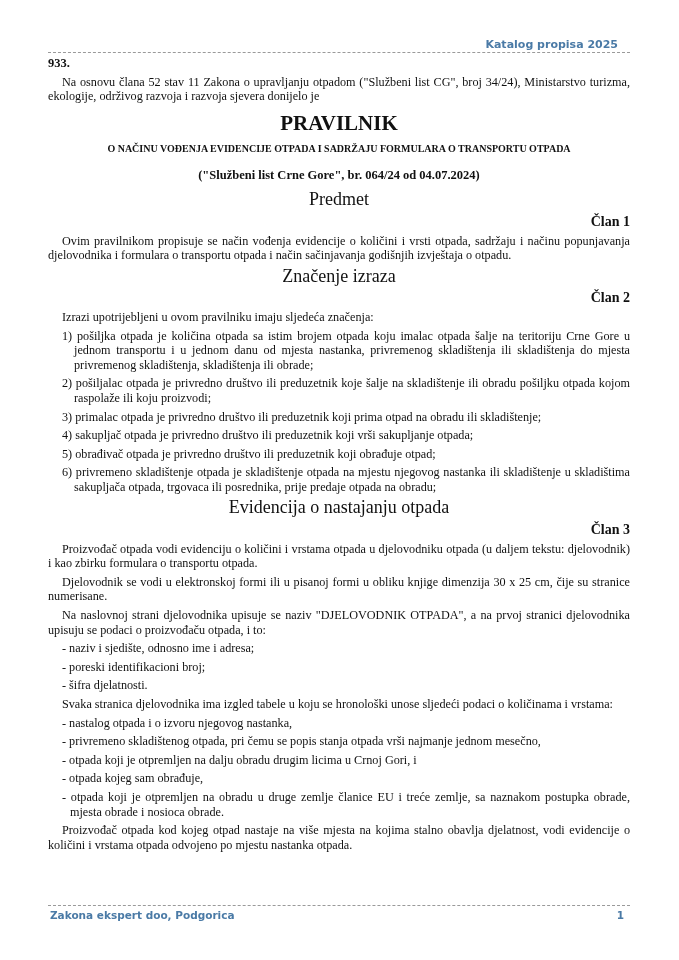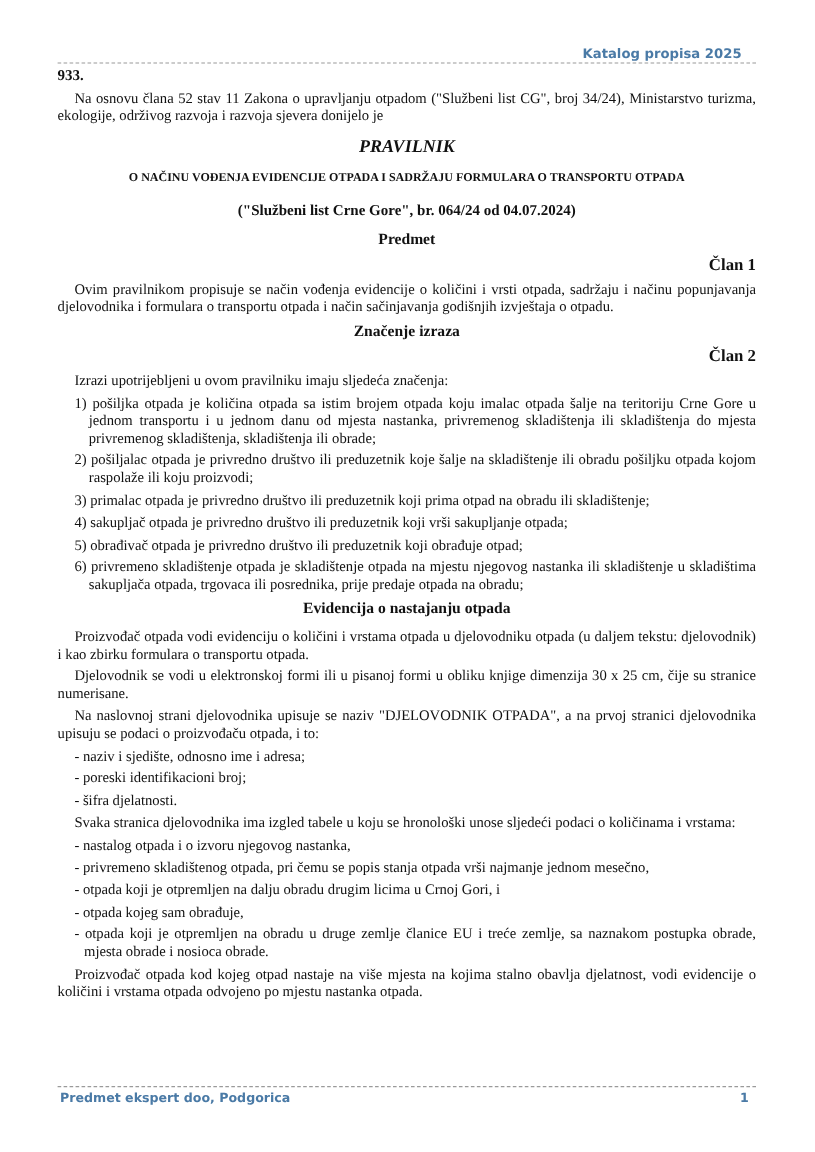--- a/index.html
+++ b/index.html
@@ -2,24 +2,24 @@
 <html><head>
 <meta charset="utf-8">
 <style>
   html, body { margin: 0; padding: 0; background: #ffffff; }
   body { width: 679px; height: 960px; position: relative; overflow: hidden; font-family: "Liberation Serif", "DejaVu Serif", serif; color: #111; }
   .header-bar { position: absolute; left: 48px; top: 36px; width: 582px; height: 16px; border-bottom: 1px dashed #9a9a9a; }
   .header-title { position: absolute; right: 12px; bottom: 1px; font-family: "DejaVu Sans", "Liberation Sans", sans-serif; font-weight: bold; font-size: 11px; color: #4a7aa6; }
   .content { position: absolute; left: 48px; top: 56px; width: 582px; font-size: 12.2px; line-height: 14.6px; }
   .num { font-weight: bold; font-size: 12.5px; margin: 0 0 4px 0; }
   p { margin: 0 0 4px 0; text-align: justify; text-indent: 14px; }
-  .title { text-align: center; font-weight: bold; font-size: 15px; line-height: 18px; margin: 10px 0 8px 0; text-indent: 0; font-style: italic; }
+  .title { text-align: center; font-weight: bold; font-size: 21px; line-height: 18px; margin: 10px 0 8px 0; text-indent: 0; }
   .subtitle { text-align: center; font-weight: bold; font-size: 10px; line-height: 18px; margin: 0 0 10px 0; text-indent: 0; }
   .gazette { text-align: center; font-weight: bold; font-size: 12.5px; margin: 0 0 10px 0; text-indent: 0; }
-  .section { text-align: center; font-weight: bold; font-size: 13px; margin: 6px 0 8px 0; text-indent: 0; }
+  .section { text-align: center; font-weight: normal; font-size: 18px; margin: 6px 0 8px 0; text-indent: 0; }
   .article { text-align: right; font-weight: bold; font-size: 14px; margin: 0 0 4px 0; text-indent: 0; }
   .plain { text-indent: 0; padding-left: 14px; }
   .numbered { text-indent: -12px; padding-left: 26px; margin-bottom: 4px; }
   .dash { text-indent: -8px; padding-left: 22px; margin-bottom: 4px; }
   .footer-bar { position: absolute; left: 48px; top: 905px; width: 582px; border-top: 1px dashed #9a9a9a; height: 20px; }
   .footer-left { position: absolute; left: 2px; top: 3px; font-family: "DejaVu Sans", "Liberation Sans", sans-serif; font-weight: bold; font-size: 10.5px; color: #4a7aa6; }
   .footer-right { position: absolute; right: 6px; top: 3px; font-family: "DejaVu Sans", "Liberation Sans", sans-serif; font-weight: bold; font-size: 10.5px; color: #4a7aa6; }
 </style>
 </head>
 <body>
@@ -43,31 +43,32 @@
   <div class="article">Član 2</div>
   <p class="plain">Izrazi upotrijebljeni u ovom pravilniku imaju sljedeća značenja:</p>
   <p class="numbered">1) pošiljka otpada je količina otpada sa istim brojem otpada koju imalac otpada šalje na teritoriju Crne Gore u jednom transportu i u jednom danu od mjesta nastanka, privremenog skladištenja ili skladištenja do mjesta privremenog skladištenja, skladištenja ili obrade;</p>
   <p class="numbered">2) pošiljalac otpada je privredno društvo ili preduzetnik koje šalje na skladištenje ili obradu pošiljku otpada kojom raspolaže ili koju proizvodi;</p>
   <p class="numbered">3) primalac otpada je privredno društvo ili preduzetnik koji prima otpad na obradu ili skladištenje;</p>
   <p class="numbered">4) sakupljač otpada je privredno društvo ili preduzetnik koji vrši sakupljanje otpada;</p>
   <p class="numbered">5) obrađivač otpada je privredno društvo ili preduzetnik koji obrađuje otpad;</p>
   <p class="numbered">6) privremeno skladištenje otpada je skladištenje otpada na mjestu njegovog nastanka ili skladištenje u skladištima sakupljača otpada, trgovaca ili posrednika, prije predaje otpada na obradu;</p>
 
   <div class="section">Evidencija o nastajanju otpada</div>
+  <div class="article">Član 3</div>
   <p>Proizvođač otpada vodi evidenciju o količini i vrstama otpada u djelovodniku otpada (u daljem tekstu: djelovodnik) i kao zbirku formulara o transportu otpada.</p>
   <p>Djelovodnik se vodi u elektronskoj formi ili u pisanoj formi u obliku knjige dimenzija 30 x 25 cm, čije su stranice numerisane.</p>
   <p>Na naslovnoj strani djelovodnika upisuje se naziv "DJELOVODNIK OTPADA", a na prvoj stranici djelovodnika upisuju se podaci o proizvođaču otpada, i to:</p>
   <p class="dash">- naziv i sjedište, odnosno ime i adresa;</p>
   <p class="dash">- poreski identifikacioni broj;</p>
   <p class="dash">- šifra djelatnosti.</p>
   <p>Svaka stranica djelovodnika ima izgled tabele u koju se hronološki unose sljedeći podaci o količinama i vrstama:</p>
   <p class="dash">- nastalog otpada i o izvoru njegovog nastanka,</p>
   <p class="dash">- privremeno skladištenog otpada, pri čemu se popis stanja otpada vrši najmanje jednom mesečno,</p>
   <p class="dash">- otpada koji je otpremljen na dalju obradu drugim licima u Crnoj Gori, i</p>
   <p class="dash">- otpada kojeg sam obrađuje,</p>
   <p class="dash">- otpada koji je otpremljen na obradu u druge zemlje članice EU i treće zemlje, sa naznakom postupka obrade, mjesta obrade i nosioca obrade.</p>
   <p>Proizvođač otpada kod kojeg otpad nastaje na više mjesta na kojima stalno obavlja djelatnost, vodi evidencije o količini i vrstama otpada odvojeno po mjestu nastanka otpada.</p>
 </div>
 
 <div class="footer-bar">
-  <span class="footer-left">Predmet ekspert doo, Podgorica</span>
+  <span class="footer-left">Zakona ekspert doo, Podgorica</span>
   <span class="footer-right">1</span>
 </div>
 
 </body></html>

